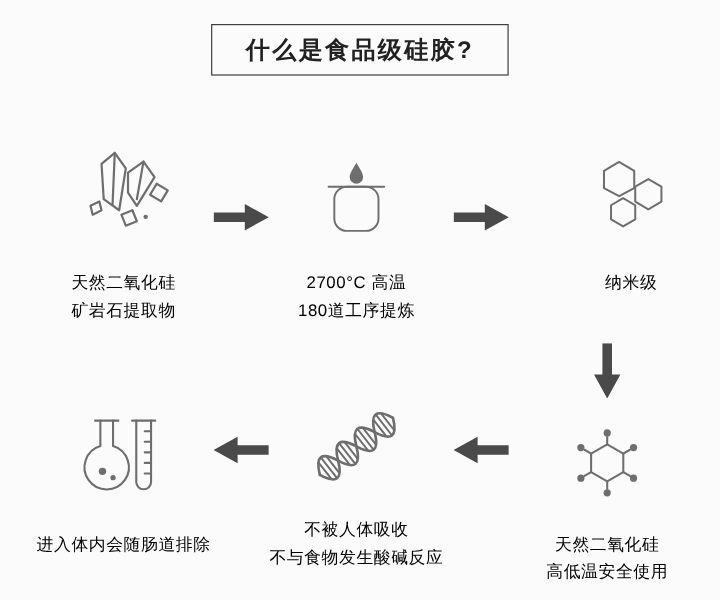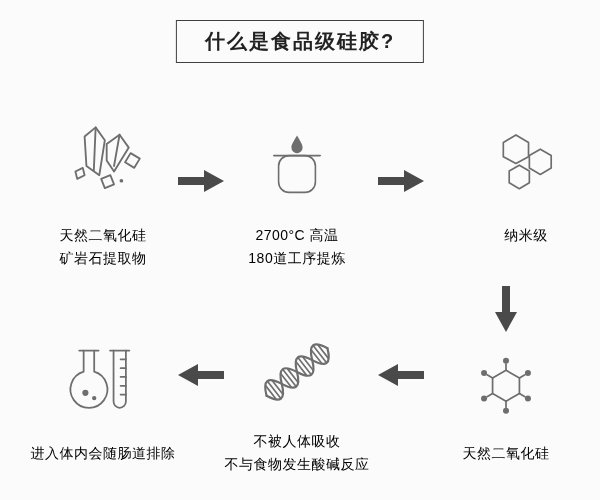--- a/index.html
+++ b/index.html
@@ -137,20 +137,21 @@
         <circle cx="50" cy="23" r="3.5" fill="#6e6e6e" stroke="none"></circle>
         <circle cx="24.5" cy="37.2" r="3.5" fill="#6e6e6e" stroke="none"></circle>
         <circle cx="24.5" cy="66.8" r="3.5" fill="#6e6e6e" stroke="none"></circle>
         <circle cx="50" cy="81" r="3.5" fill="#6e6e6e" stroke="none"></circle>
         <circle cx="75.5" cy="66.8" r="3.5" fill="#6e6e6e" stroke="none"></circle>
         <circle cx="75.5" cy="37.2" r="3.5" fill="#6e6e6e" stroke="none"></circle>
       </svg>
     </div>
     <div class="step-label">
       <div>天然二氧化硅</div>
+      <div>高低温安全使用</div>
     </div>
   </div>
 
   <svg class="flow-arrow" style="left:378px;top:362px;" width="46" height="26" viewBox="0 0 46 26">
     <polygon points="46,9 20,9 20,2 0,13 20,24 20,17 46,17"></polygon>
   </svg>
 
   <div class="step" style="left:207px;top:324px;">
     <div class="icon-wrap">
       <svg width="92" height="92" viewBox="0 0 100 100">

